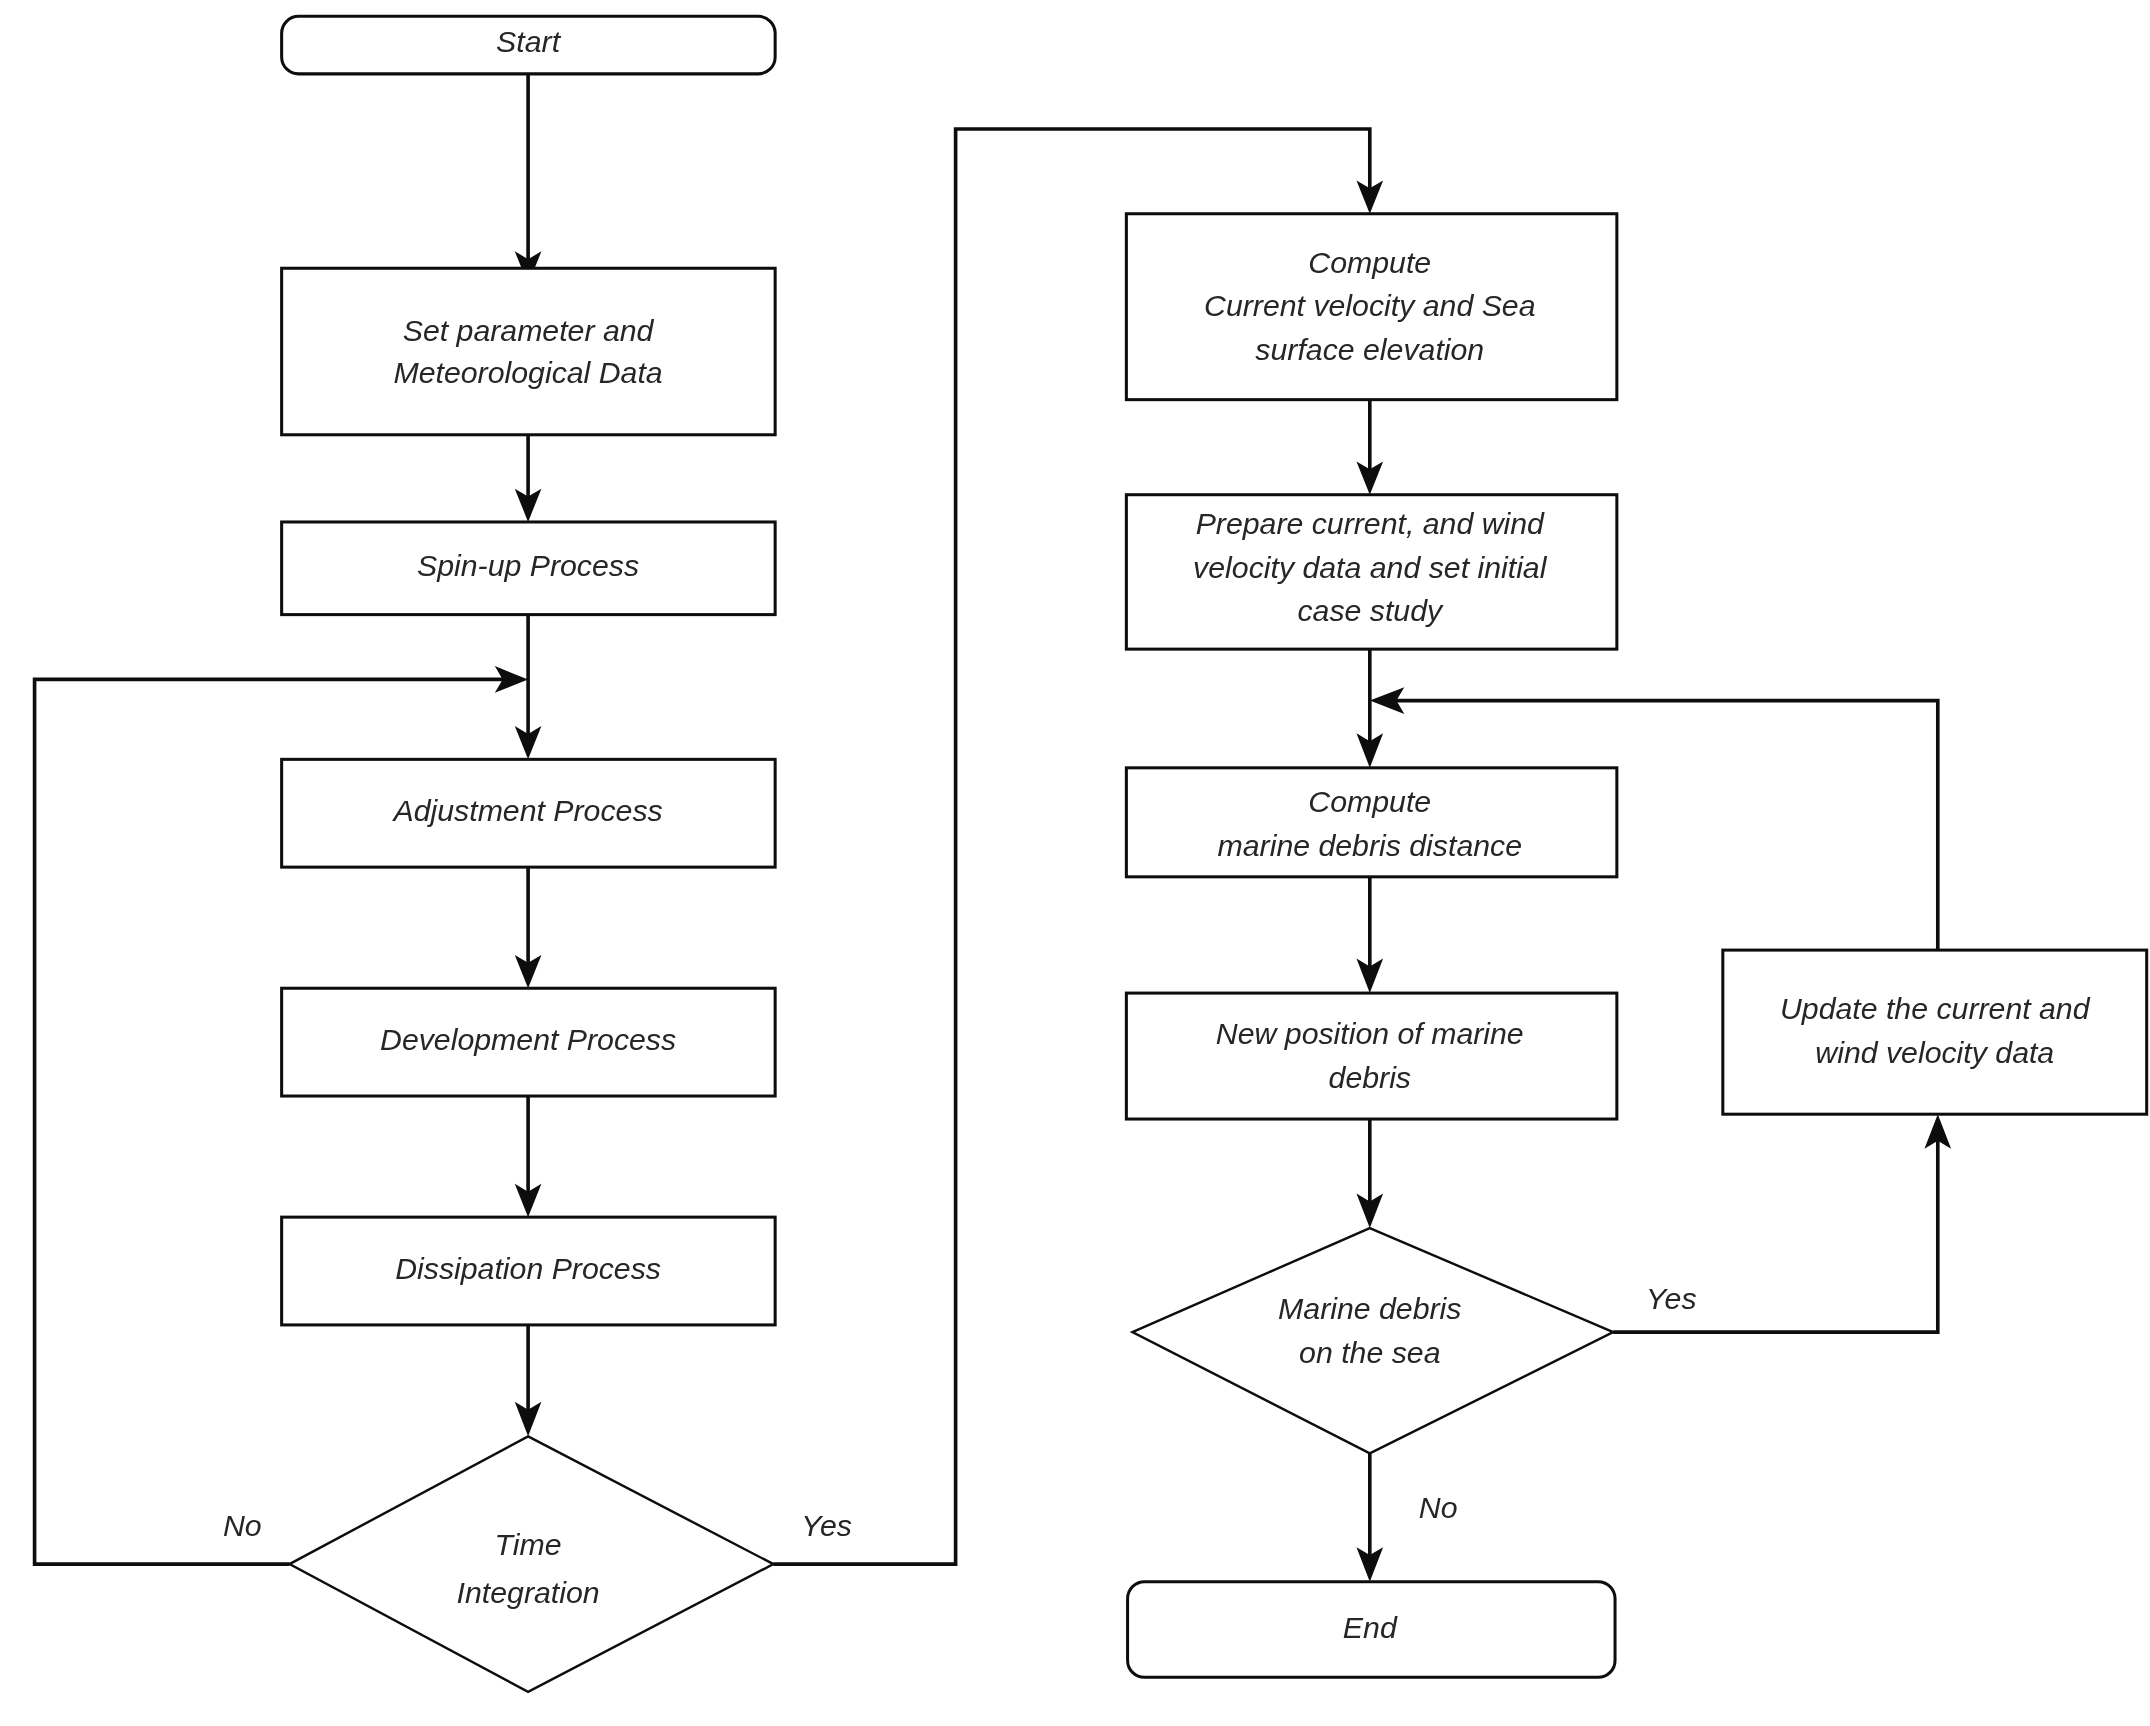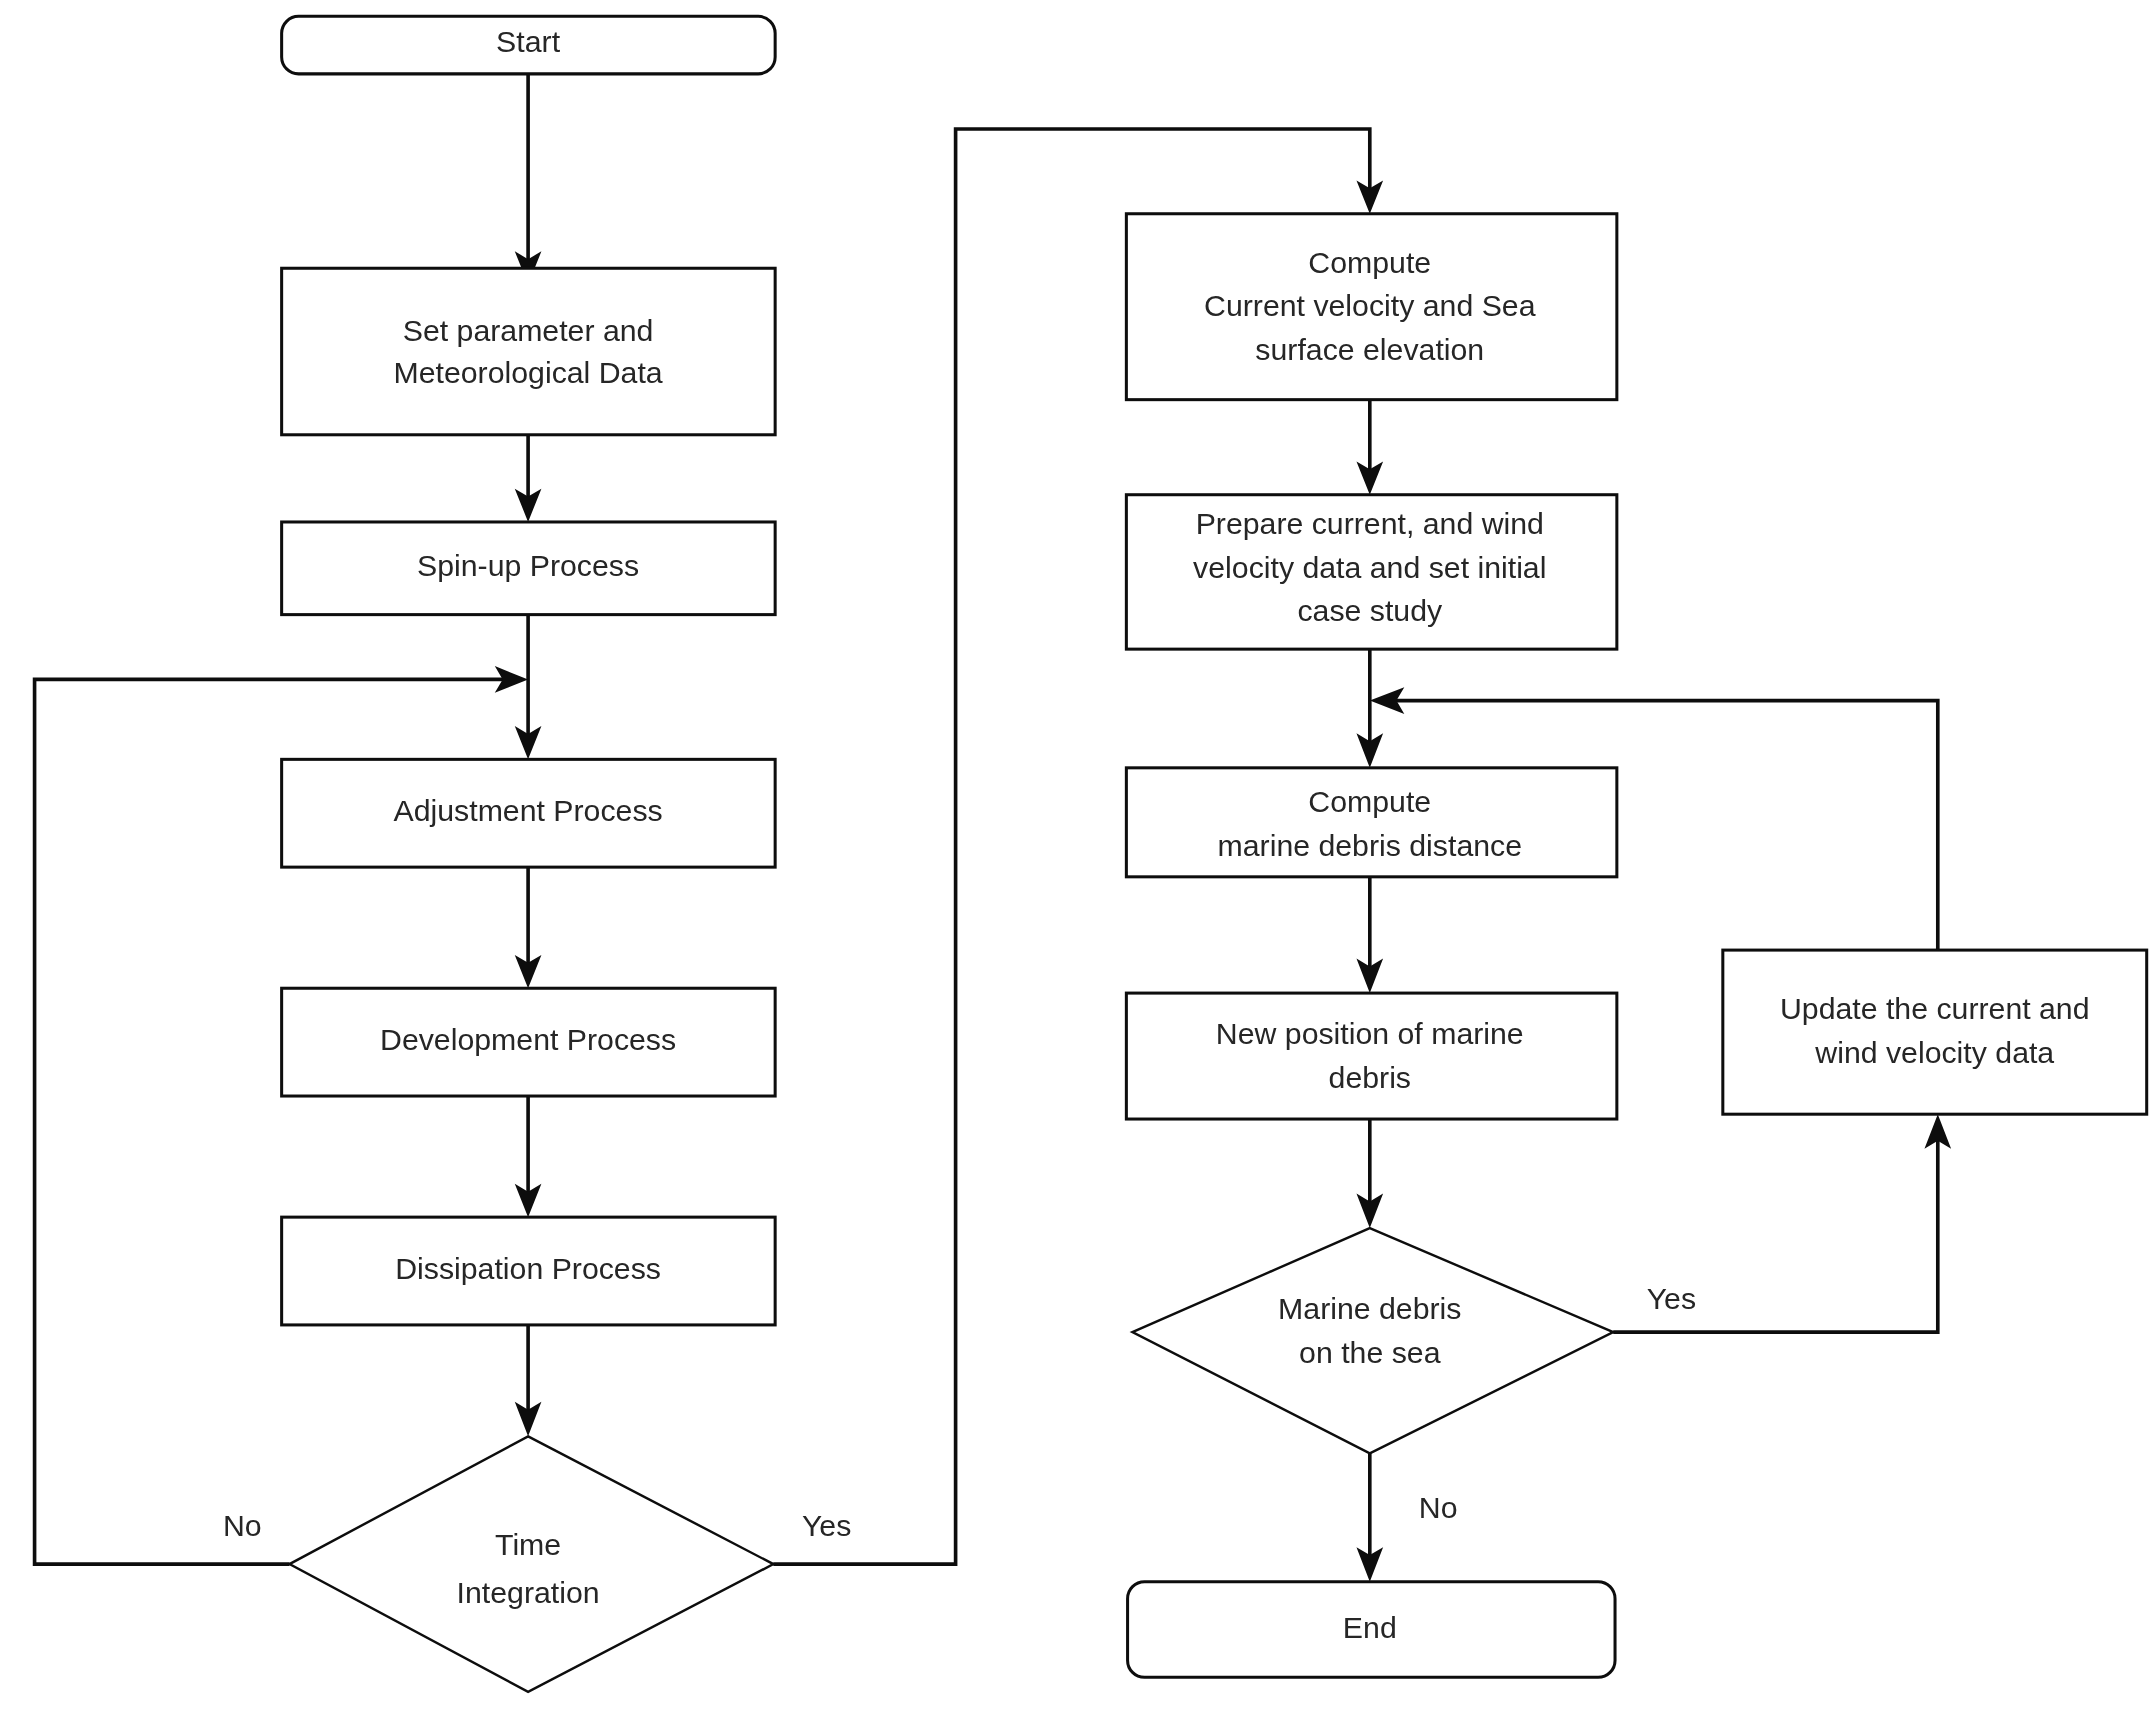--- a/index.html
+++ b/index.html
@@ -11,20 +11,21 @@
     width: 2151px;
     height: 1727px;
     font-family: "Liberation Sans", sans-serif;
     overflow: hidden;
   }
   #flowchart-root {
     position: relative;
     width: 1858px;
     height: 1727px;
     background: #ffffff;
+    font-style: italic;
   }
   svg.fc {
     position: absolute;
     top: 0;
     left: 0;
     width: 2151px;
     height: 1727px;
     display: block;
   }
   .node-shape {

